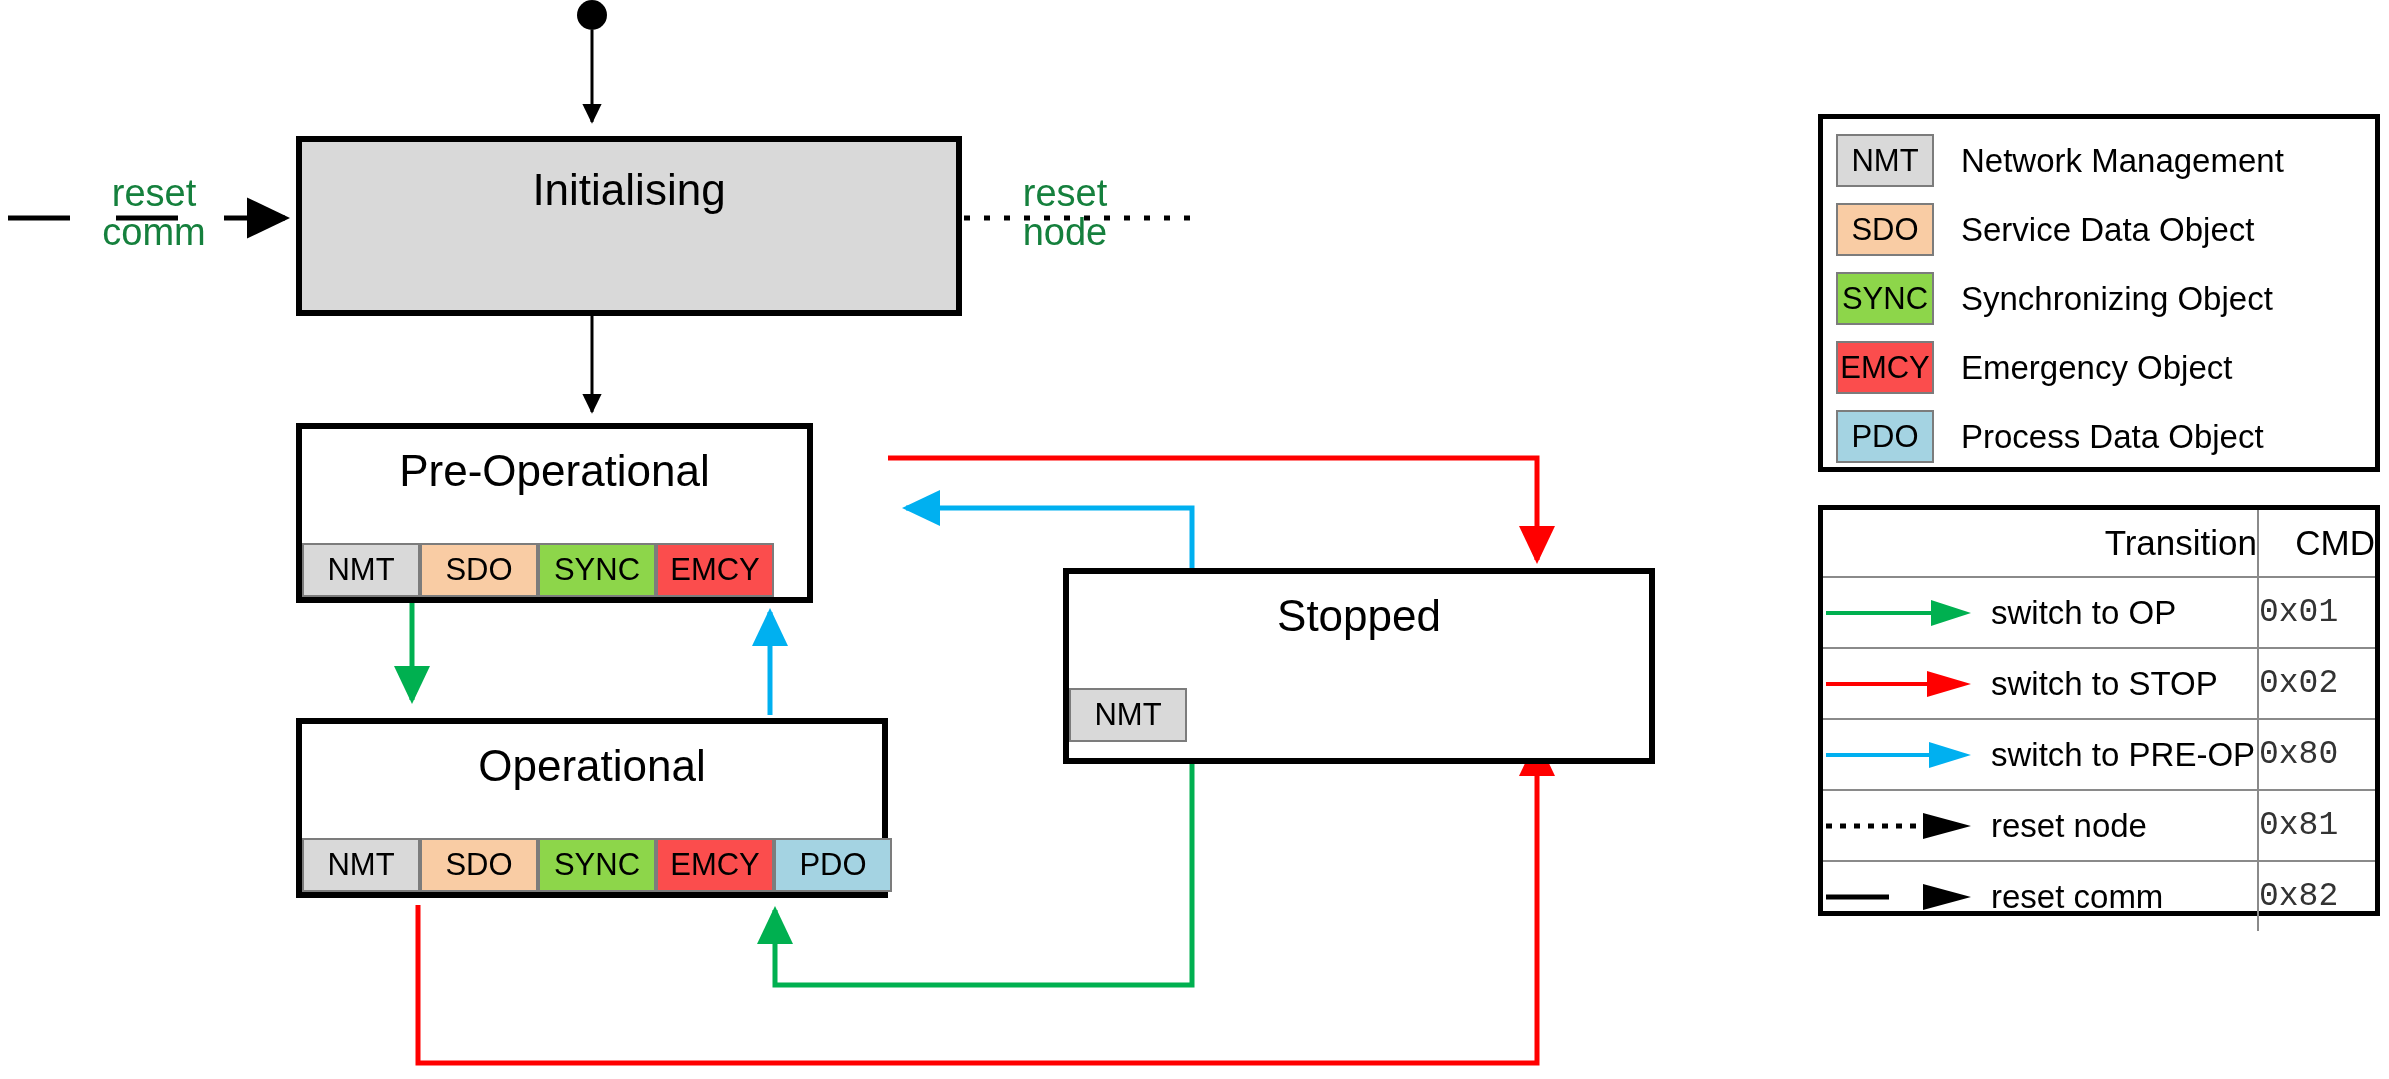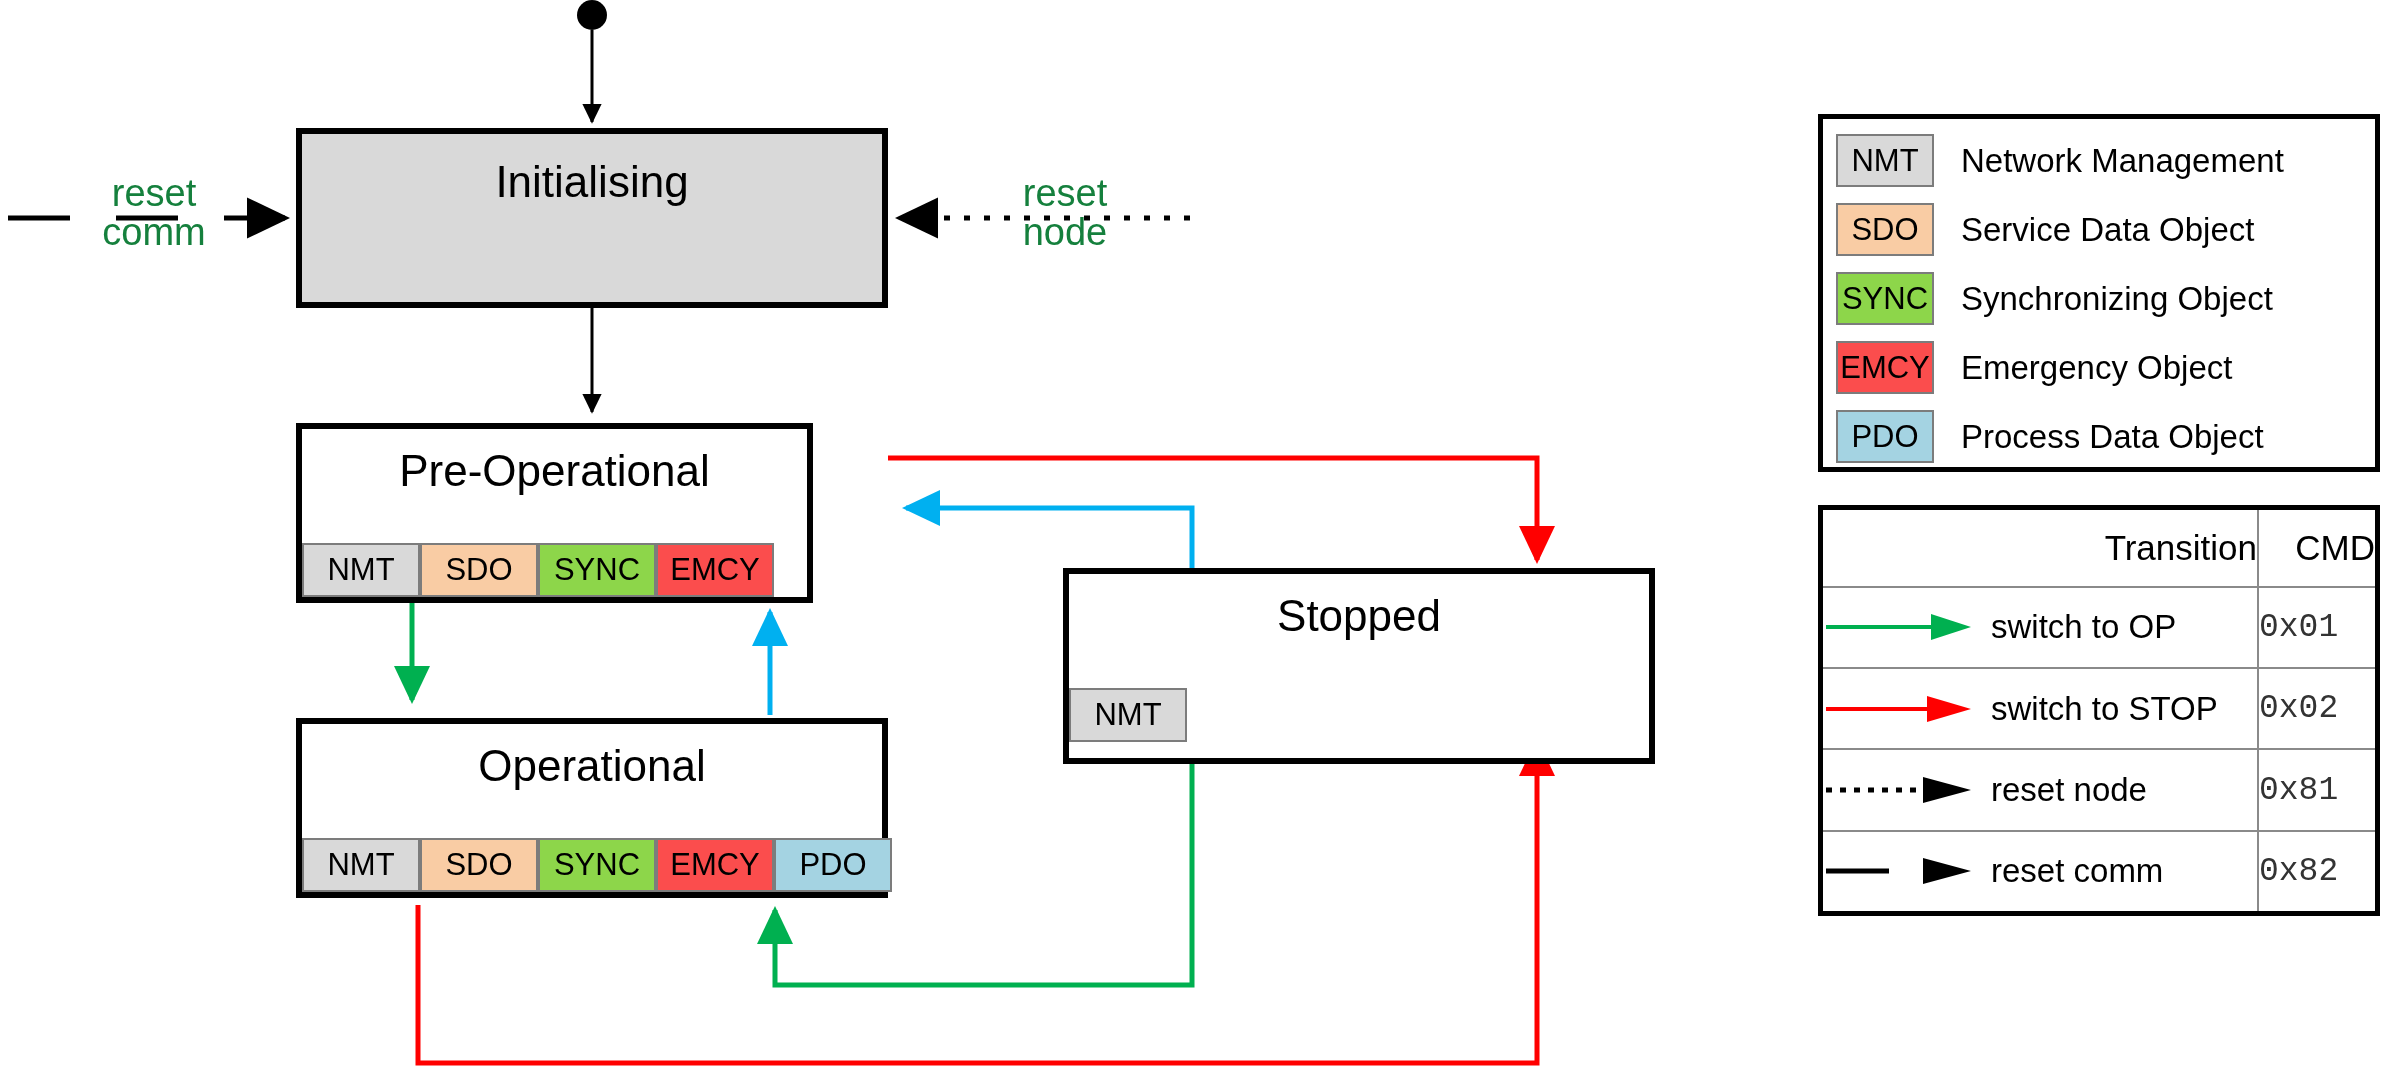--- a/index.html
+++ b/index.html
@@ -75,21 +75,21 @@
 
     <polyline points="888,458 1537,458 1537,560" fill="none" stroke="#ff0000" stroke-width="5" marker-end="url(#ah-red)"></polyline>
 
     <polyline points="1192,572 1192,508 906,508" fill="none" stroke="#00b0f0" stroke-width="5" marker-end="url(#ah-blue)"></polyline>
 
     <polyline points="1192,734 1192,985 775,985 775,910" fill="none" stroke="#00b050" stroke-width="5" marker-end="url(#ah-green)"></polyline>
 
     <polyline points="418,905 418,1063 1537,1063 1537,742" fill="none" stroke="#ff0000" stroke-width="5" marker-end="url(#ah-red)"></polyline>
   </svg>
 
-  <div class="state-box filled" style="left:296px;top:128px;width:592px;height:180px;">
+  <div class="state-box filled" style="left:296px;top:136px;width:666px;height:180px;">
     <div class="state-title" style="top:26px;">Initialising</div>
   </div>
 
   <div class="state-box" style="left:296px;top:423px;width:517px;height:180px;">
     <div class="state-title" style="top:20px;">Pre-Operational</div>
   </div>
   <div class="chips" style="left:302px;top:543px;height:54px;">
     <div class="chip mini" style="background:#d9d9d9;">NMT</div>
     <div class="chip mini" style="background:#f9cca4;">SDO</div>
     <div class="chip mini" style="background:#8dd64a;">SYNC</div>
@@ -173,20 +173,32 @@
             <svg width="152" height="30">
               <line x1="3" y1="15" x2="128" y2="15" stroke="#ff0000" stroke-width="4"></line>
               <path d="M104,2 L148,15 L104,28 z" fill="#ff0000"></path>
             </svg>
             <span class="trans-lab">switch to STOP</span>
           </div>
         </td>
         <td class="td-cmd outer-r">0x02</td>
       </tr>
 
+      <tr>
+        <td class="td-trans outer-l">
+          <div class="trans-inner">
+            <svg width="152" height="30">
+              <line x1="3" y1="15" x2="130" y2="15" stroke="#00b0f0" stroke-width="4"></line>
+              <path d="M106,2 L148,15 L106,28 z" fill="#00b0f0"></path>
+            </svg>
+            <span class="trans-lab">switch to PRE-OP</span>
+          </div>
+        </td>
+        <td class="td-cmd outer-r">0x80</td>
+      </tr>
 
       <tr>
         <td class="td-trans outer-l">
           <div class="trans-inner">
             <svg width="152" height="30">
               <line x1="3" y1="15" x2="110" y2="15" stroke="#000" stroke-width="5" stroke-dasharray="6,8"></line>
               <path d="M100,2 L148,15 L100,28 z" fill="#000"></path>
             </svg>
             <span class="trans-lab">reset node</span>
           </div>

